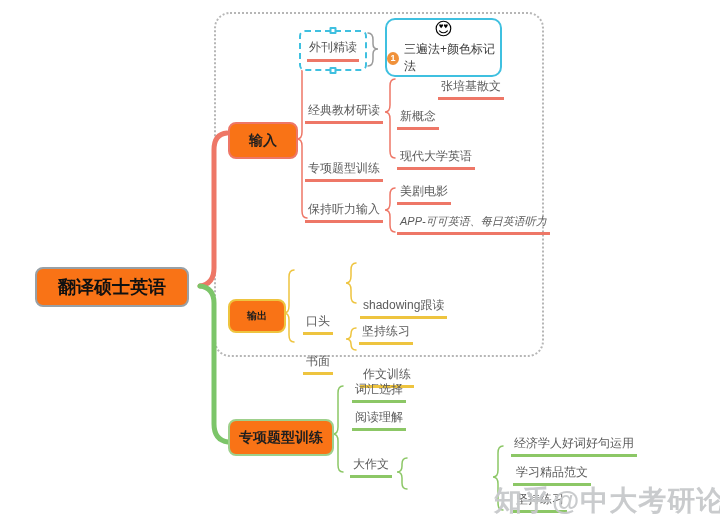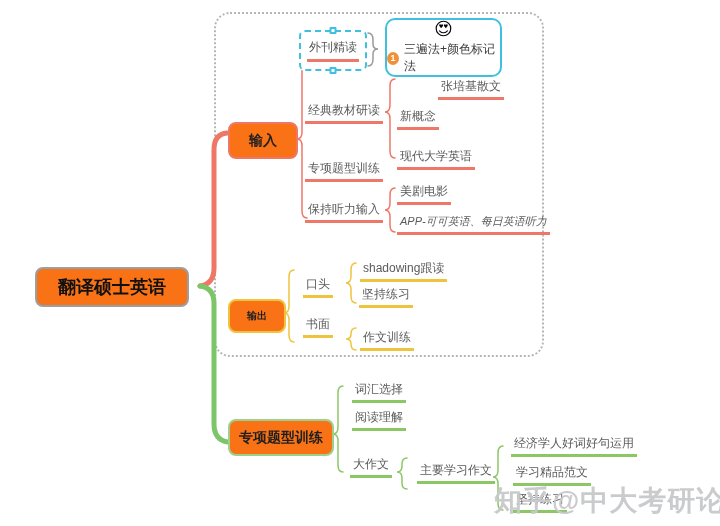--- a/index.html
+++ b/index.html
@@ -23,21 +23,21 @@
   .topic.root{left:35px;top:267px;width:150px;height:36px;font-size:18px;border-color:#98a0a6;color:#111;}
   .topic.t-input{left:228px;top:122px;width:66px;height:33px;font-size:14px;border-color:#ee7767;}
   .topic.t-output{left:228px;top:299px;width:54px;height:30px;font-size:10px;border-color:#eec43f;}
   .topic.t-training{left:228px;top:419px;width:102px;height:33px;font-size:14px;border-color:#9ed08c;}
 
   .leaf{
     position:absolute;font-size:12px;color:#5b5b5b;white-space:nowrap;
     padding:0 3px 4px 3px;border-bottom:3px solid #ee7767;z-index:2;line-height:14px;
   }
   .u-red{border-bottom-color:#ee7767;}
-  .u-yellow{border-bottom-color:#eec43f;}
+  .u-yellow{border-bottom-color:#eec43f;margin-top:37px;}
   .u-green{border-bottom-color:#8cc766;}
   .small{font-size:11px;}
 
   .selection{
     position:absolute;left:299px;top:30px;width:64px;height:37px;
     border:2px dashed #3fc0e0;border-radius:6px;background:#fff;
     display:flex;align-items:center;justify-content:center;z-index:3;
   }
   .handle{
     position:absolute;width:7px;height:7px;background:#fff;border:2px solid #3fc0e0;left:50%;
@@ -130,20 +130,19 @@
 
   <div class="leaf u-yellow" style="left:303px;top:277px;">口头</div>
   <div class="leaf u-yellow" style="left:360px;top:261px;">shadowing跟读</div>
   <div class="leaf u-yellow" style="left:359px;top:287px;">坚持练习</div>
   <div class="leaf u-yellow" style="left:303px;top:317px;">书面</div>
   <div class="leaf u-yellow" style="left:360px;top:330px;">作文训练</div>
 
   <div class="leaf u-green" style="left:352px;top:382px;">词汇选择</div>
   <div class="leaf u-green" style="left:352px;top:410px;">阅读理解</div>
   <div class="leaf u-green" style="left:350px;top:457px;">大作文</div>
-  <div class="leaf u-green" style="left:417px;top:463px;">主要学习作文</div>
   <div class="leaf u-green" style="left:511px;top:436px;">经济学人好词好句运用</div>
   <div class="leaf u-green" style="left:513px;top:465px;">学习精品范文</div>
   <div class="leaf u-green" style="left:513px;top:492px;">坚持练习</div>
 
   <div class="watermark">知乎@中大考研论坛</div>
 
 </div>
 
 </body></html>

